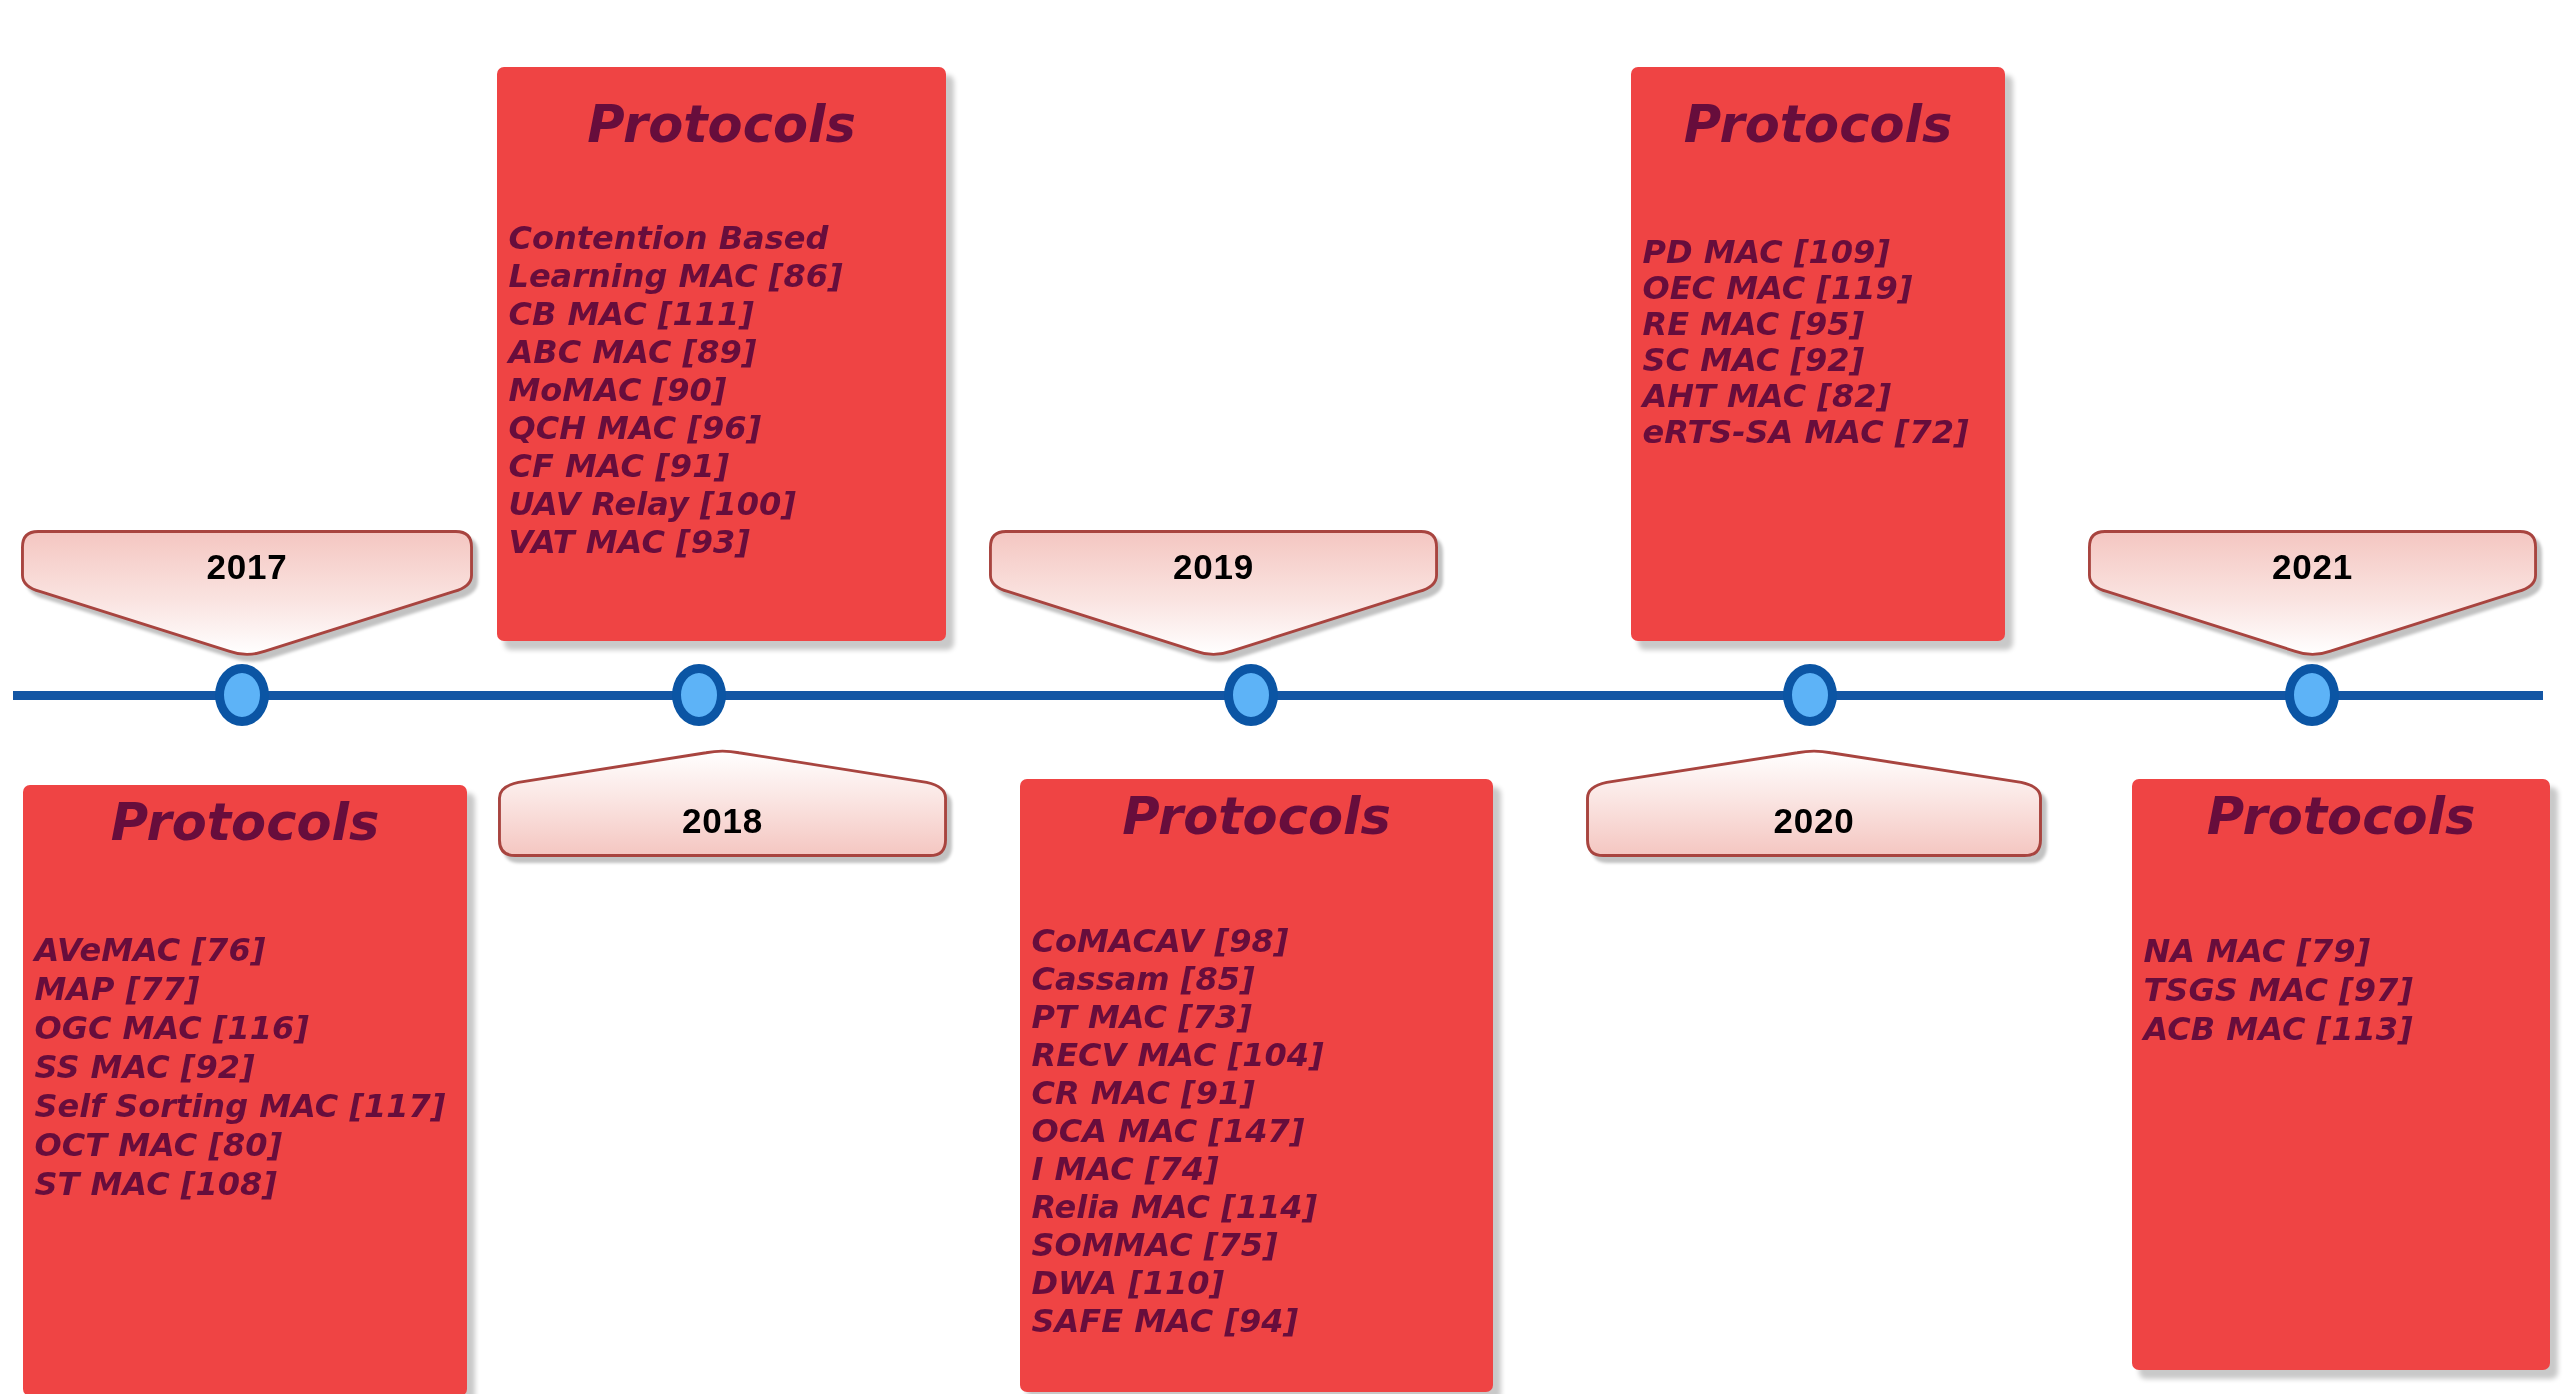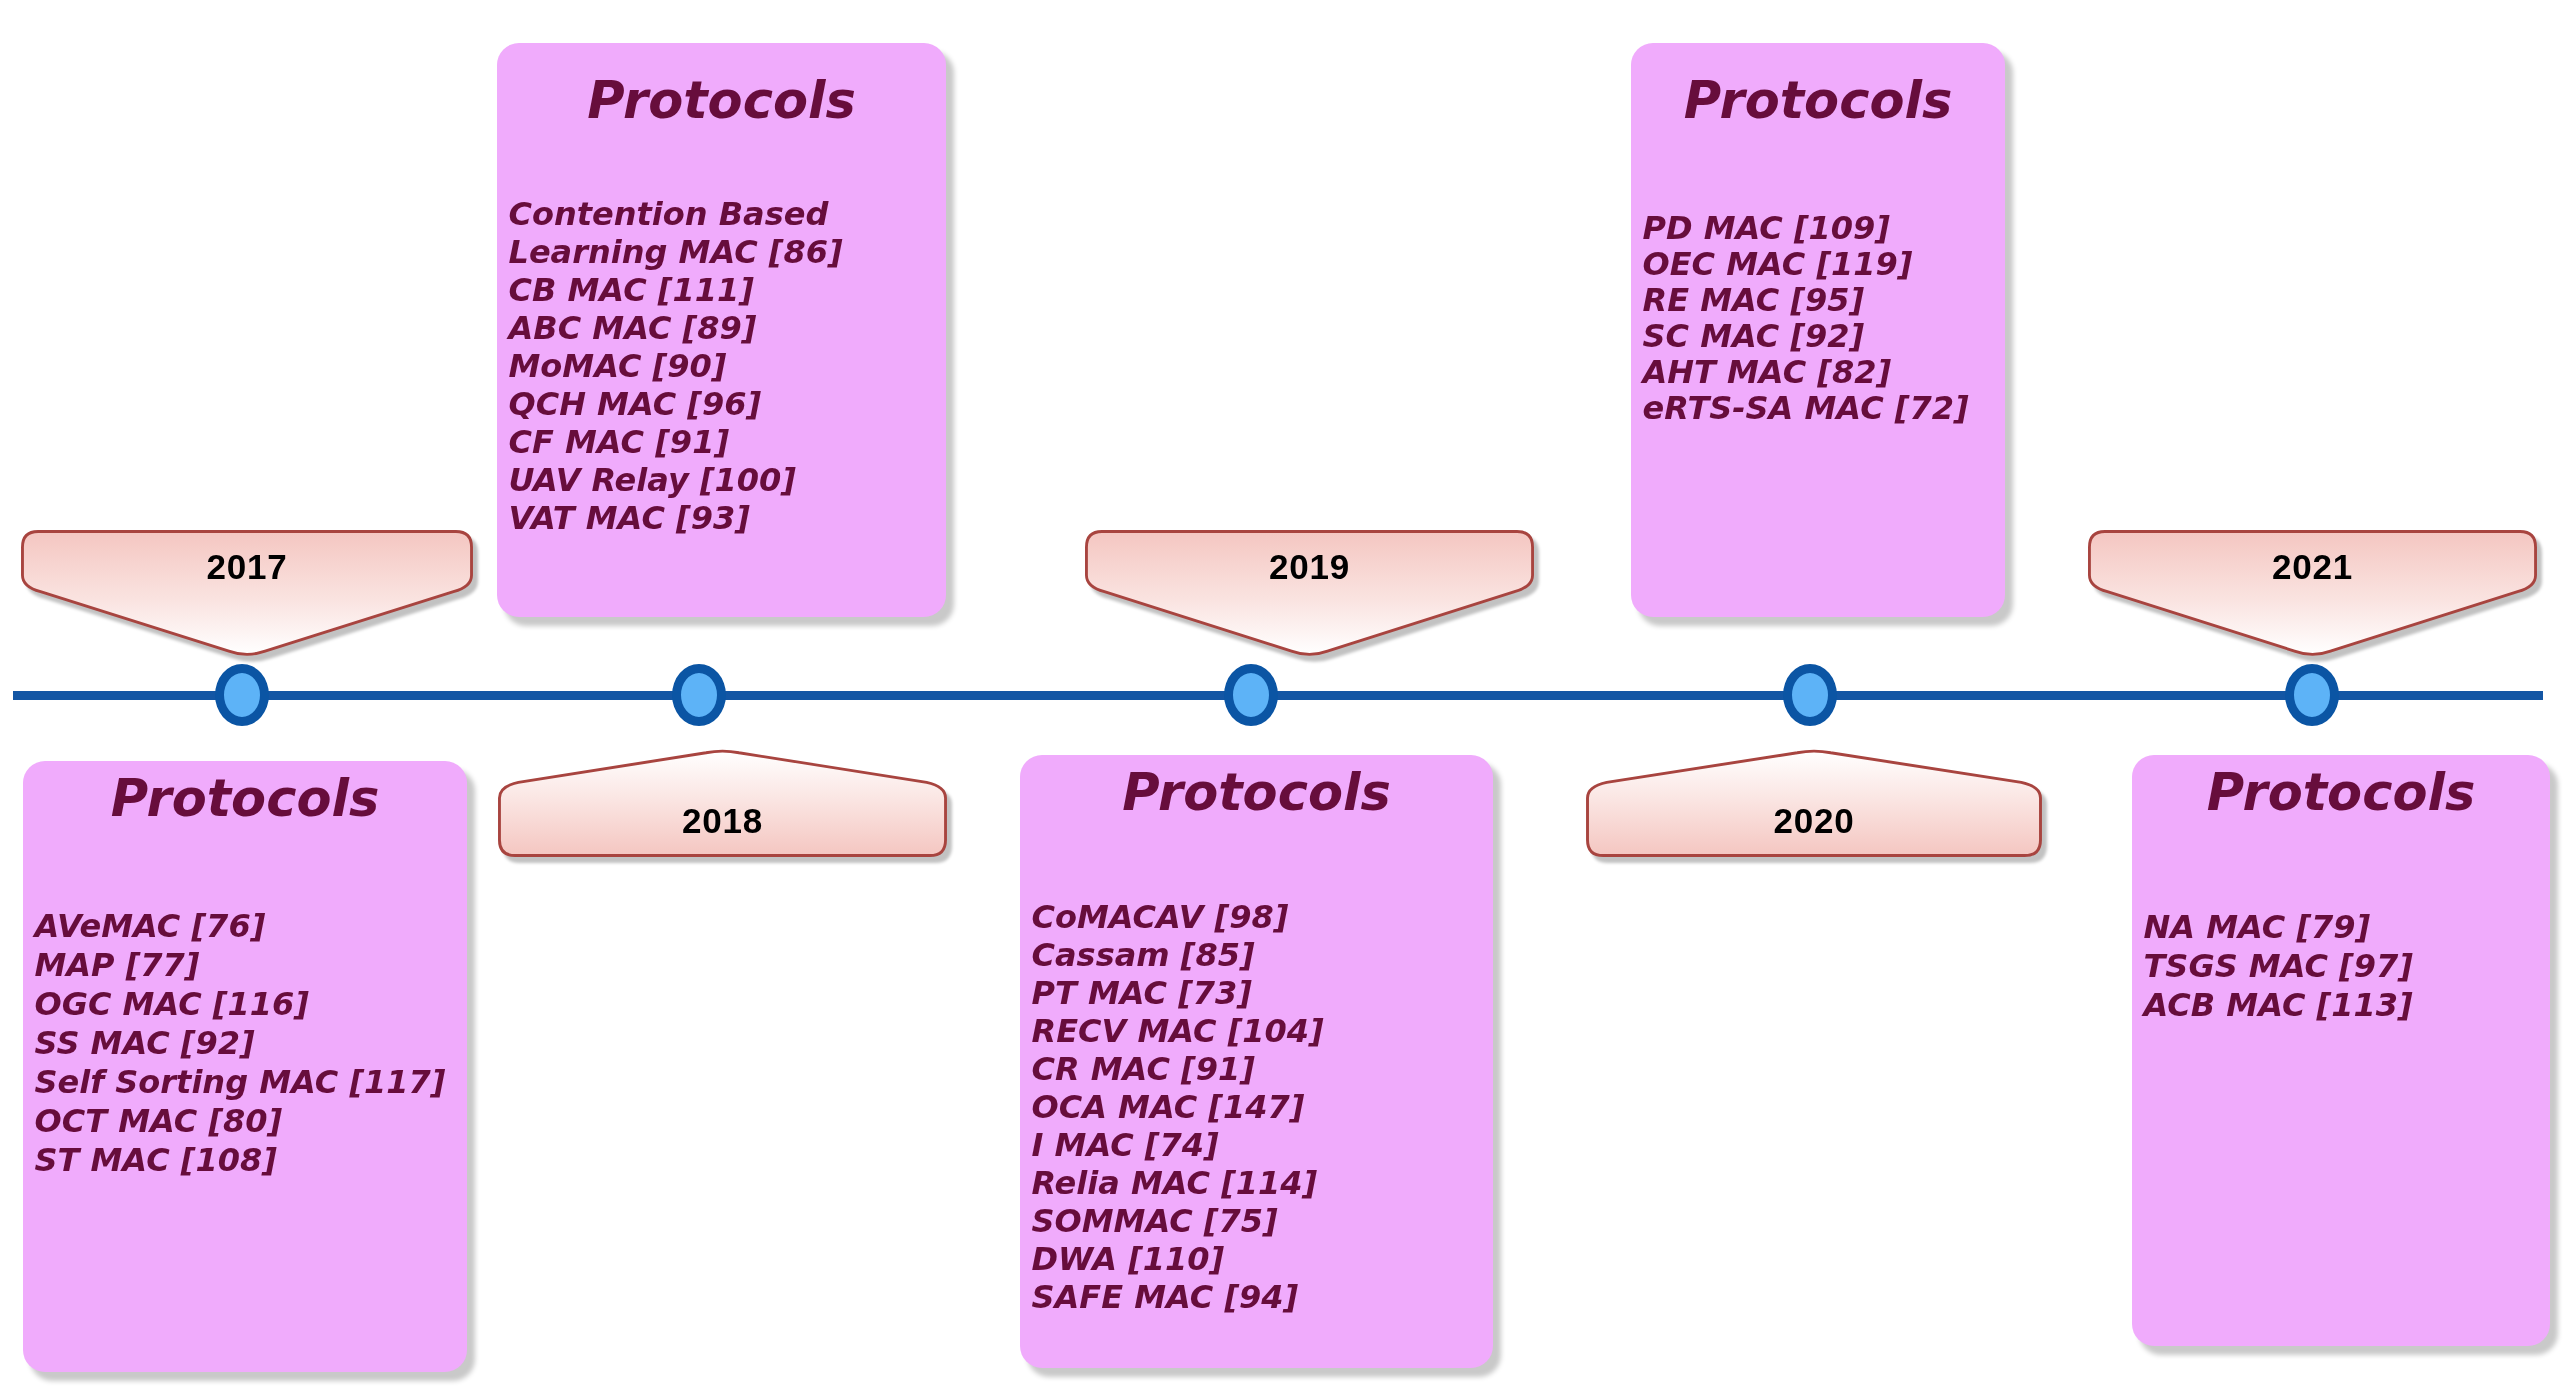--- a/index.html
+++ b/index.html
@@ -17,22 +17,22 @@
   .banner svg{position:absolute;left:0;top:0;width:100%;height:100%;
               overflow:visible;filter:drop-shadow(5.8px 6.6px 1.6px #c2c2c2);}
   .banner path{stroke:#a8443f;stroke-width:3.5;}
   .banner .year{position:absolute;left:0;width:100%;text-align:center;
                 font-family:"Liberation Sans",sans-serif;font-size:35px;
                 color:#000000;letter-spacing:0.8px;}
   .banner.top .year{top:18px;}
   .banner.bottom .year{top:54px;}
 
   
-  .pbox{position:absolute;background:#f0abfc;border-radius:22px;
-        box-shadow:7.4px 8.2px 5px #c9c9c9;}
+  .pbox{position:absolute;background:#ef4444;border-radius:7px;
+        box-shadow:7.4px 8.2px 5px #c9c9c9;margin-top:24px;}
   .ptitle{position:absolute;left:0;width:100%;text-align:center;
           font-size:51px;font-weight:bold;font-style:italic;color:#670d3c;}
   .pbox.topside .ptitle{top:28px;}
   .pbox.bottomside .ptitle{top:8.2px;}
   .plist{position:absolute;left:11.5px;right:11.5px;text-align:left;
          font-size:32px;font-weight:bold;font-style:italic;color:#670d3c;}
   .pitem{white-space:normal;}
 </style>
 </head>
 <body>
@@ -62,21 +62,21 @@
   <div class="node" style="left:1783px;top:664px"></div>
   <div class="node" style="left:2285px;top:664px"></div>
 
   <div class="banner top" style="left:20px;top:529px;width:454px;height:132px">
     <svg viewBox="0 0 552 160" preserveAspectRatio="none">
       <path fill="url(#gt)" d="M 22 3 H 530 Q 549 3 549 22 V 56 Q 549 70 527 76 L 298 148 Q 276 156 254 148 L 25 76 Q 3 70 3 56 V 22 Q 3 3 22 3 Z"></path>
     </svg>
     <div class="year">2017</div>
   </div>
 
-  <div class="banner top" style="left:1084px;top:529px;width:451px;height:132px">
+  <div class="banner top" style="left:988px;top:529px;width:451px;height:132px">
     <svg viewBox="0 0 552 160" preserveAspectRatio="none">
       <path fill="url(#gt)" d="M 22 3 H 530 Q 549 3 549 22 V 56 Q 549 70 527 76 L 298 148 Q 276 156 254 148 L 25 76 Q 3 70 3 56 V 22 Q 3 3 22 3 Z"></path>
     </svg>
     <div class="year">2019</div>
   </div>
 
   <div class="banner top" style="left:2087px;top:529px;width:451px;height:132px">
     <svg viewBox="0 0 552 160" preserveAspectRatio="none">
       <path fill="url(#gt)" d="M 22 3 H 530 Q 549 3 549 22 V 56 Q 549 70 527 76 L 298 148 Q 276 156 254 148 L 25 76 Q 3 70 3 56 V 22 Q 3 3 22 3 Z"></path>
     </svg>

